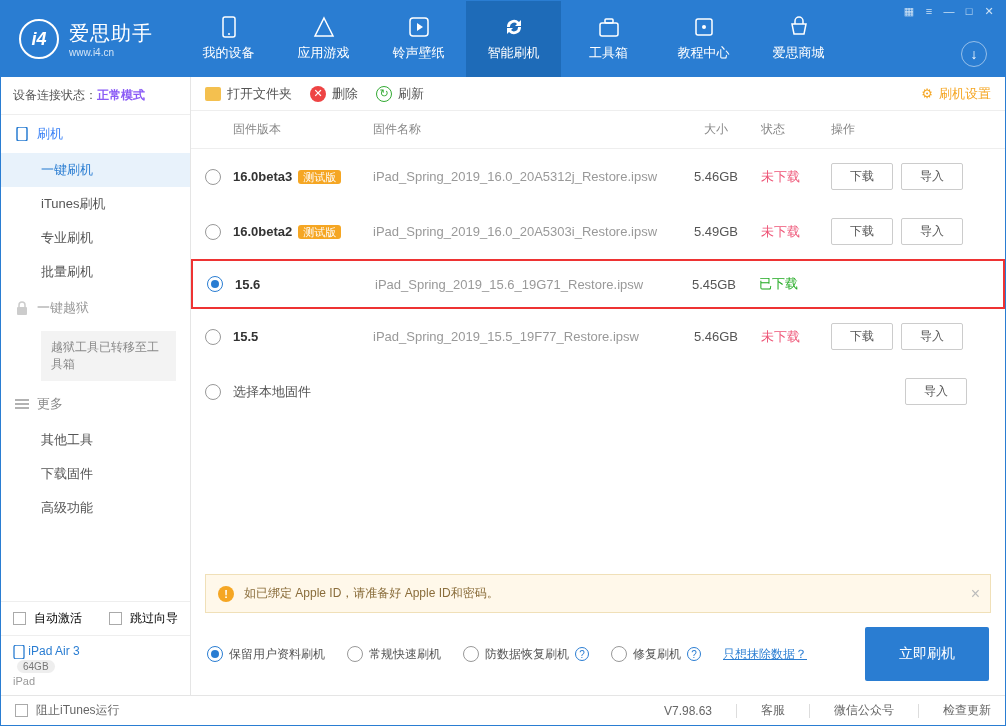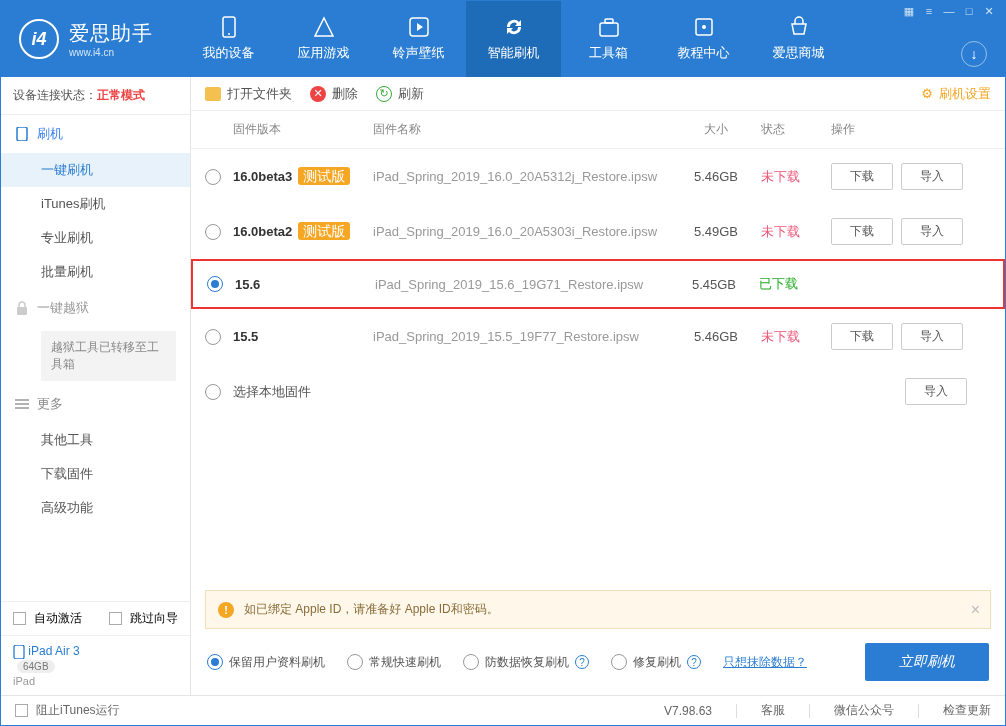--- a/index.html
+++ b/index.html
@@ -12,21 +12,21 @@
 .logo-text { font-size: 20px; font-weight: normal; letter-spacing: 1px; }
 .logo-sub { font-size: 10px; opacity: 0.8; }
 .tabs { display: flex; height: 100%; margin-left: 10px; }
 .tab { width: 95px; display: flex; flex-direction: column; align-items: center; justify-content: center; gap: 6px; font-size: 13px; cursor: pointer; }
 .tab.active { background: #1e6bb8; }
 .tab-icon { width: 22px; height: 22px; fill: #fff; }
 .dl-circle { position: absolute; right: 18px; bottom: 10px; width: 26px; height: 26px; border: 1.5px solid rgba(255,255,255,0.5); border-radius: 50%; display: flex; align-items: center; justify-content: center; font-size: 14px; color: #fff; cursor: pointer; }
 .body { flex: 1; display: flex; overflow: hidden; }
 .sidebar { width: 190px; border-right: 1px solid #e5e5e5; display: flex; flex-direction: column; }
 .conn { padding: 10px 12px; font-size: 12px; color: #555; border-bottom: 1px solid #eee; }
-.conn b { color: #ef4444; }
+.conn b { color: #8b5cf6; }
 .navlist { flex: 1; overflow-y: auto; font-size: 13px; color: #555; }
 .nav-group { padding: 10px 14px; display: flex; align-items: center; gap: 8px; color: #3b82f6; cursor: pointer; }
 .nav-group.gray { color: #999; }
 .nav-item { padding: 8px 14px 8px 40px; cursor: pointer; }
 .nav-item.active { background: #e8f2fb; color: #2a7dd2; }
 .nav-note { margin: 4px 14px 4px 40px; padding: 8px 10px; background: #f3f3f3; color: #888; font-size: 12px; line-height: 1.4; }
 .sidebar-bottom { border-top: 1px solid #eee; font-size: 12px; }
 .sb-row { display: flex; align-items: center; gap: 8px; padding: 8px 12px; }
 .cb { width: 13px; height: 13px; border: 1px solid #aaa; display: inline-block; }
 .device { padding: 8px 12px; border-top: 1px solid #eee; color: #2a7dd2; }
@@ -45,33 +45,33 @@
 .col-name { flex: 1; }
 .col-size { width: 90px; text-align: center; }
 .col-status { width: 70px; }
 .col-op { width: 160px; }
 .rows { }
 .row { display: flex; align-items: center; padding: 14px 14px; font-size: 13px; color: #555; border-bottom: 0; }
 .row.hl { border: 2px solid #e33; }
 .radio { width: 16px; height: 16px; border: 1.5px solid #999; border-radius: 50%; display: flex; align-items: center; justify-content: center; cursor: pointer; }
 .radio.sel { border-color: #2a7dd2; }
 .radio.sel::after { content: ""; width: 8px; height: 8px; background: #2a7dd2; border-radius: 50%; }
-.badge { background: #f5a623; color: #fff; font-size: 14px; padding: 1px 5px; border-radius: 3px; margin-left: 6px; }
+.badge { background: #f5a623; color: #fff; font-size: 11px; padding: 1px 5px; border-radius: 3px; margin-left: 6px; }
 .st-not { color: #e57; }
 .st-done { color: #2a2; }
 .btn { border: 1px solid #ccc; background: #fff; padding: 4px 18px; font-size: 12px; color: #555; cursor: pointer; border-radius: 2px; }
 .ops { display: flex; gap: 8px; }
 .warnbar { margin: 10px 14px 0; background: #fff8ea; border: 1px solid #f0e0b8; padding: 10px 12px; font-size: 12px; color: #8a6d3b; display: flex; align-items: center; gap: 10px; position: relative; }
 .warn-icon { width: 16px; height: 16px; background: #f5a623; border-radius: 50%; color: #fff; display: flex; align-items: center; justify-content: center; font-size: 11px; font-weight: bold; }
 .warn-close { position: absolute; right: 10px; color: #bbb; cursor: pointer; font-size: 16px; }
 .options { display: flex; align-items: center; gap: 22px; padding: 14px 16px; font-size: 12px; color: #555; }
 .opt { display: flex; align-items: center; gap: 6px; cursor: pointer; }
 .qmark { width: 14px; height: 14px; border: 1px solid #2a7dd2; border-radius: 50%; color: #2a7dd2; font-size: 10px; display: flex; align-items: center; justify-content: center; }
 .link { color: #2a7dd2; text-decoration: underline; cursor: pointer; }
-.flash-btn { background: #2a7dd2; color: #fff; border: none; padding: 10px 34px; font-size: 14px; cursor: pointer; border-radius: 2px; margin-left: auto; font-style: italic; }
+.flash-btn { background: #2a7dd2; color: #fff; border: none; padding: 18px 34px; font-size: 14px; cursor: pointer; border-radius: 2px; margin-left: auto; }
 .footer { height: 30px; border-top: 1px solid #e5e5e5; display: flex; align-items: center; padding: 0 14px; font-size: 12px; color: #666; gap: 24px; }
 .footer .spacer { flex: 1; }
 .divider { width: 1px; height: 14px; background: #ddd; }
 svg { display: block; }
 </style>
 </head>
 <body>
 
 <div class="header">
   <div class="winctrl">

